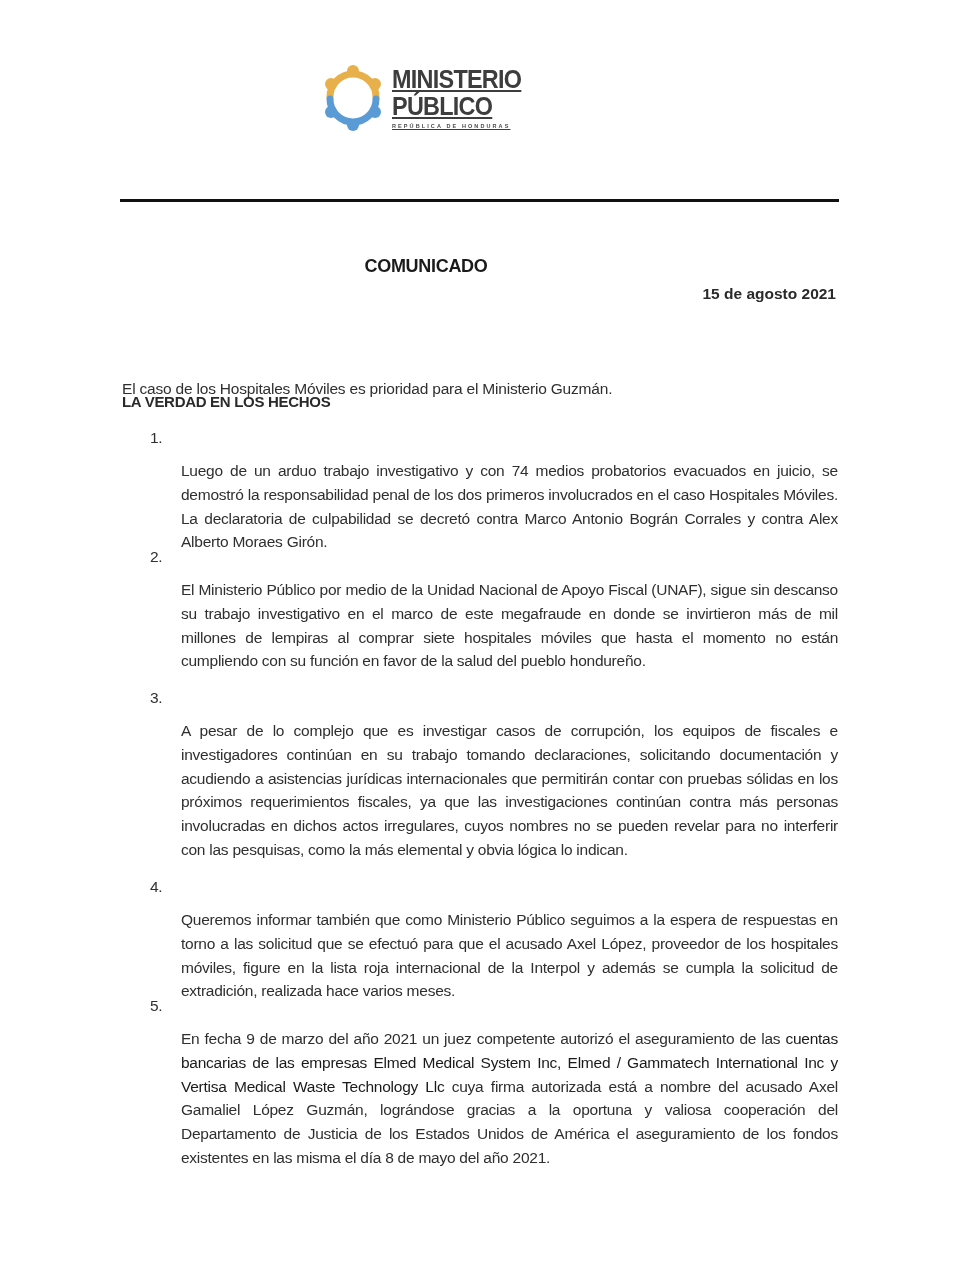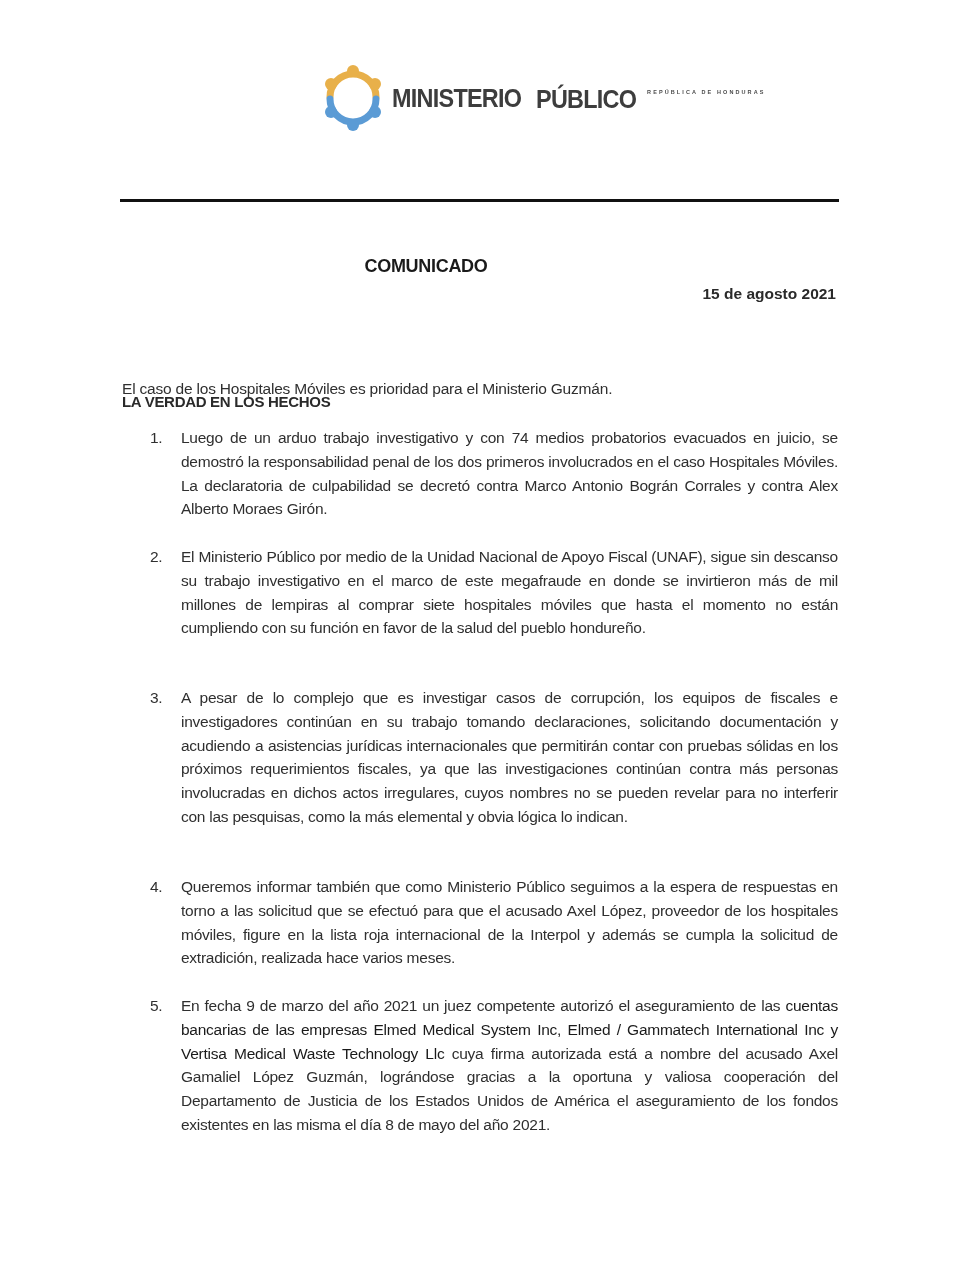--- a/index.html
+++ b/index.html
@@ -29,23 +29,25 @@
       display: flex;
       align-items: center;
     }
     .logo-mark {
       width: 70px;
       height: 70px;
       margin-right: 4px;
     }
     .logo-text {
       display: flex;
+      flex-direction: column;
       justify-content: center;
       color: #3d3d3d;
       line-height: 1;
+      text-decoration: underline;
     }
     .logo-line1, .logo-line2 {
       font-family: "Liberation Sans", sans-serif;
       font-weight: 700;
       font-size: 26px;
       letter-spacing: -0.8px;
       transform: scaleX(0.9);
       transform-origin: left center;
     }
     .logo-line2 { margin-top: 1px; }
@@ -121,20 +123,21 @@
     }
     .item-num {
       position: absolute;
       left: 0;
       top: 0;
       width: 30px;
     }
     .item-text {
       margin-left: 31px;
       text-align: justify;
+      margin-top: 33px;
     }
     .item-1 { top: 426px; }
     .item-2 { top: 545px; }
     .item-3 { top: 686px; }
     .item-4 { top: 875px; }
     .item-5 { top: 994px; }
     .dark { color: #1a1a1a; }
   </style>
 </head>
 <body>

